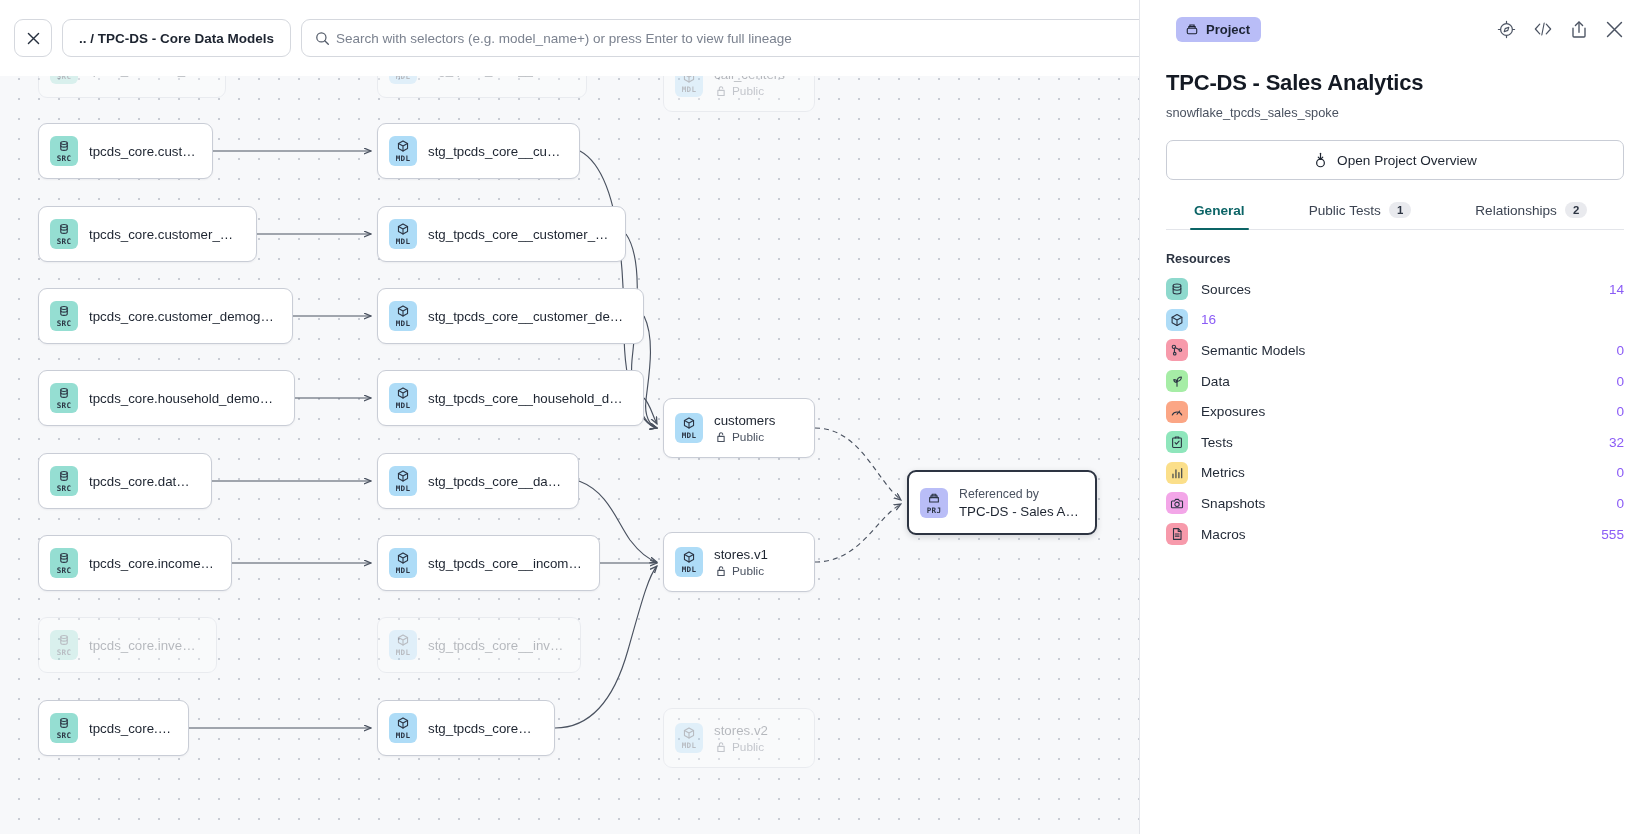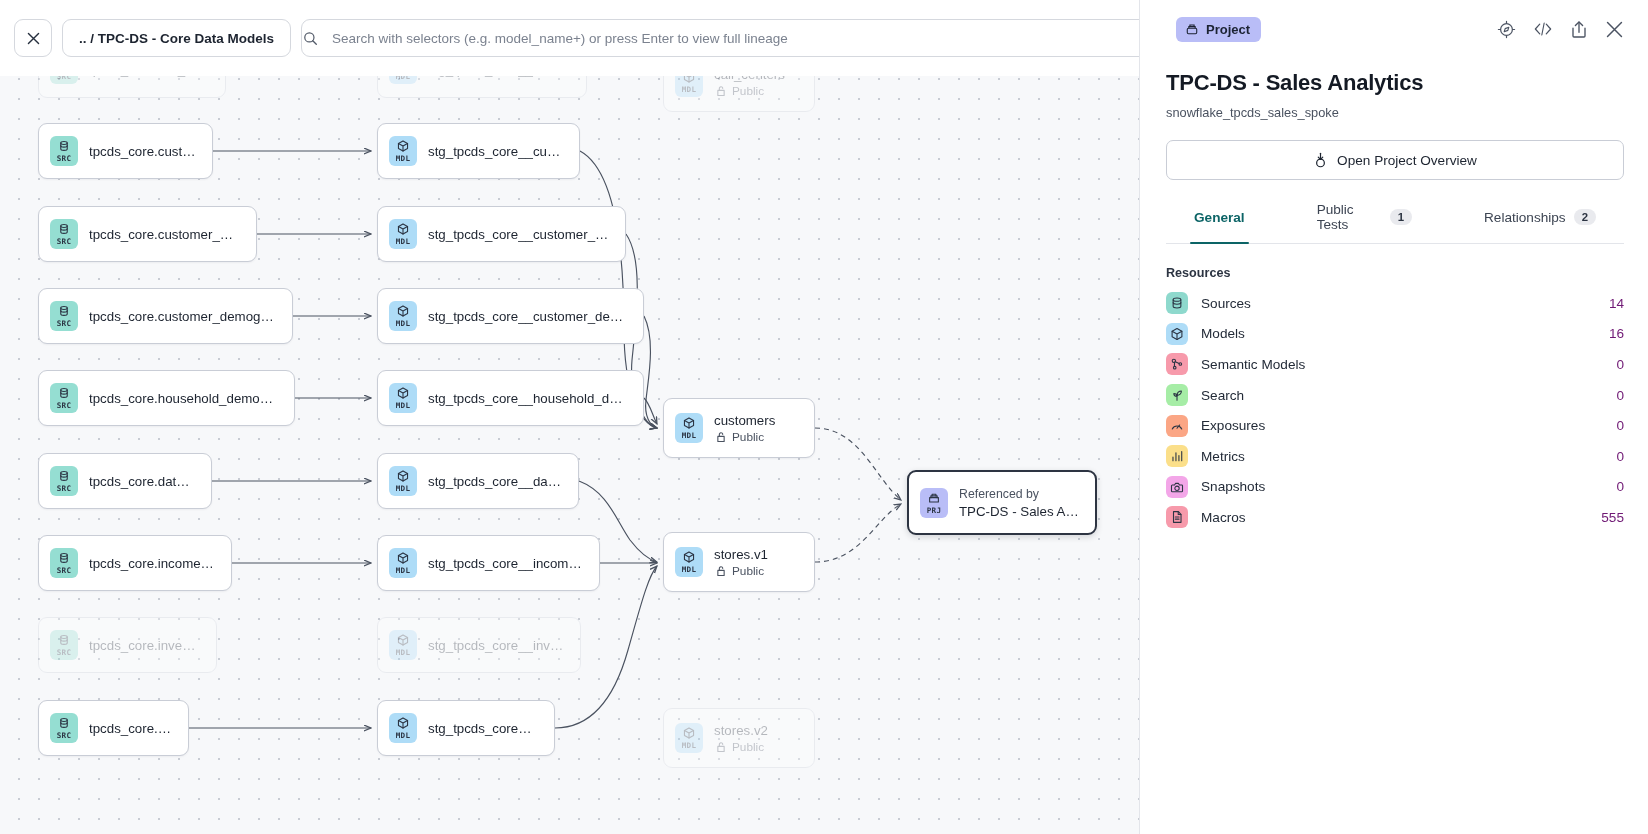--- a/index.html
+++ b/index.html
@@ -48,21 +48,21 @@
     background: #fff;
     display: flex; align-items: center;
     font-size: 13.5px; font-weight: 600; color: #1d2430;
     white-space: nowrap; cursor: pointer;
   }
   #search-wrap {
     flex: 1 1 auto; height: 38px;
     border: 1px solid #d5d8de; border-radius: 9px;
     background: #fff;
     display: flex; align-items: center;
-    padding: 0 12px 0 1px; gap: 14px;
+    padding: 0 12px 0 13px; gap: 6px;
     min-width: 0;
   }
   #search-input {
     flex: 1 1 auto; min-width: 0;
     border: 0; outline: 0;
     font-family: inherit; font-size: 13.5px;
     color: #1d2430; background: transparent;
   }
   #search-input::placeholder { color: #7b828f; }
   #refresh-btn { width: 38px; }
@@ -145,21 +145,21 @@
   }
   #detail-sub { margin-top: 9px; font-size: 12.8px; color: #4a5260; }
   #overview-btn {
     margin-top: 20px; width: 100%; height: 40px;
     border: 1px solid #c9cdd6; border-radius: 7px; background: #fff;
     display: flex; align-items: center; justify-content: center; gap: 9px;
     font-size: 13.6px; color: #1d2430; cursor: pointer;
     font-family: inherit;
   }
   #tabs {
-    margin-top: 22px; display: flex; gap: 16px;
+    margin-top: 22px; display: flex; gap: 8px;
     border-bottom: 1px solid #e3e5ea;
   }
   .tab {
     display: flex; align-items: center; gap: 8px;
     padding: 0 28px 11px 28px;
     font-size: 13.6px; color: #3c4452; cursor: pointer;
     position: relative;
   }
   .tab.active { color: #0c6466; font-weight: 700; }
   .tab.active::after {
@@ -178,21 +178,21 @@
     display: flex; align-items: center;
     height: 30.6px; gap: 13px;
     cursor: pointer;
   }
   .res-icon {
     width: 22px; height: 22px; flex: 0 0 22px;
     border-radius: 6px; display: flex; align-items: center; justify-content: center;
     line-height: 0;
   }
   .res-label { flex: 1 1 auto; font-size: 13.6px; color: #232b38; }
-  .res-count { font-size: 13.6px; color: #701a75; }
+  .res-count { font-size: 13.6px; color: #8b5cf6; }
 </style>
 </head>
 <body>
 
 <div id="app">
 
   <div id="canvas-pane">
 
     <svg id="edges" viewBox="0 0 1140 834">
       <defs>
@@ -667,21 +667,20 @@
      <span class="res-label">Sources</span>
      <span class="res-count">14</span>
         </div>
         <div class="res-row">
           <span class="res-icon" style="background:#aedcf7">
             <svg width="14" height="14" viewBox="0 0 16 16">
               <path d="M8,1.8 L13.6,4.9 L13.6,11.1 L8,14.2 L2.4,11.1 L2.4,4.9 Z" fill="none" stroke="#2c3544" stroke-width="1.25" stroke-linecap="round" stroke-linejoin="round"></path>
               <path d="M2.4,4.9 L8,8.0 L13.6,4.9 M8,8.0 L8,14.2" fill="none" stroke="#2c3544" stroke-width="1.25" stroke-linecap="round" stroke-linejoin="round"></path>
             </svg>
           </span>
-     <span class="res-label">Models</span>
      <span class="res-count">16</span>
         </div>
         <div class="res-row">
           <span class="res-icon" style="background:#f79aab">
             <svg width="14" height="14" viewBox="0 0 16 16">
               <circle cx="4.4" cy="4.4" r="1.9" fill="none" stroke="#2c3544" stroke-width="1.2"></circle>
               <circle cx="11.8" cy="8" r="1.5" fill="none" stroke="#2c3544" stroke-width="1.2"></circle>
               <circle cx="5.4" cy="12.2" r="1.5" fill="none" stroke="#2c3544" stroke-width="1.2"></circle>
               <path d="M6.1,5.4 L10.4,7.3 M5.0,10.7 L5.2,6.3" fill="none" stroke="#2c3544" stroke-width="1.25" stroke-linecap="round" stroke-linejoin="round"></path>
             </svg>
@@ -690,32 +689,43 @@
      <span class="res-count">0</span>
         </div>
         <div class="res-row">
           <span class="res-icon" style="background:#a6eda6">
             <svg width="14" height="14" viewBox="0 0 16 16">
               <path d="M8,14 L8,7.2" fill="none" stroke="#2c3544" stroke-width="1.25" stroke-linecap="round" stroke-linejoin="round"></path>
               <path d="M8,8.2 C8,5.6 10.2,3.4 13,3.4 C13,6.2 10.9,8.4 8,8.4 Z" fill="none" stroke="#2c3544" stroke-width="1.25" stroke-linecap="round" stroke-linejoin="round"></path>
               <path d="M7.6,9.4 C6.2,9.4 4.4,8.2 4.4,6.2 C6.4,6.2 7.8,7.6 7.8,9.4 Z" fill="none" stroke="#2c3544" stroke-width="1.25" stroke-linecap="round" stroke-linejoin="round"></path>
             </svg>
           </span>
-     <span class="res-label">Search</span>
+     <span class="res-label">Data</span>
      <span class="res-count">0</span>
         </div>
         <div class="res-row">
           <span class="res-icon" style="background:#fba685">
             <svg width="14" height="14" viewBox="0 0 16 16">
               <path d="M2.6,11.4 A6,6 0 0 1 13.4,11.4" fill="none" stroke="#2c3544" stroke-width="1.25" stroke-linecap="round" stroke-linejoin="round"></path>
               <path d="M8,10.6 L11.4,6.4" fill="none" stroke="#2c3544" stroke-width="1.25" stroke-linecap="round" stroke-linejoin="round" stroke-dasharray="1.6 1.6"></path>
             </svg>
           </span>
      <span class="res-label">Exposures</span>
      <span class="res-count">0</span>
+        </div>
+        <div class="res-row">
+          <span class="res-icon" style="background:#8fe6bc">
+            <svg width="14" height="14" viewBox="0 0 16 16">
+              <path d="M4,3.4 L12,3.4 A1,1 0 0 1 13,4.4 L13,13.2 A1,1 0 0 1 12,14.2 L4,14.2 A1,1 0 0 1 3,13.2 L3,4.4 A1,1 0 0 1 4,3.4 Z" fill="none" stroke="#2c3544" stroke-width="1.25" stroke-linecap="round" stroke-linejoin="round"></path>
+              <path d="M6,3.4 L6,2.2 L10,2.2 L10,3.4" fill="none" stroke="#2c3544" stroke-width="1.25" stroke-linecap="round" stroke-linejoin="round"></path>
+              <path d="M5.8,8.8 L7.3,10.4 L10.4,6.9" fill="none" stroke="#2c3544" stroke-width="1.25" stroke-linecap="round" stroke-linejoin="round"></path>
+            </svg>
+          </span>
+     <span class="res-label">Tests</span>
+     <span class="res-count">32</span>
         </div>
         <div class="res-row">
           <span class="res-icon" style="background:#fbdf8a">
             <svg width="14" height="14" viewBox="0 0 16 16">
               <path d="M3.4,13.4 L3.4,9.2 M6.8,13.4 L6.8,4.2 M10.2,13.4 L10.2,7.4 M13.4,13.4 L13.4,2.8" fill="none" stroke="#2c3544" stroke-width="1.25" stroke-linecap="round" stroke-linejoin="round"></path>
             </svg>
           </span>
      <span class="res-label">Metrics</span>
      <span class="res-count">0</span>
         </div>

